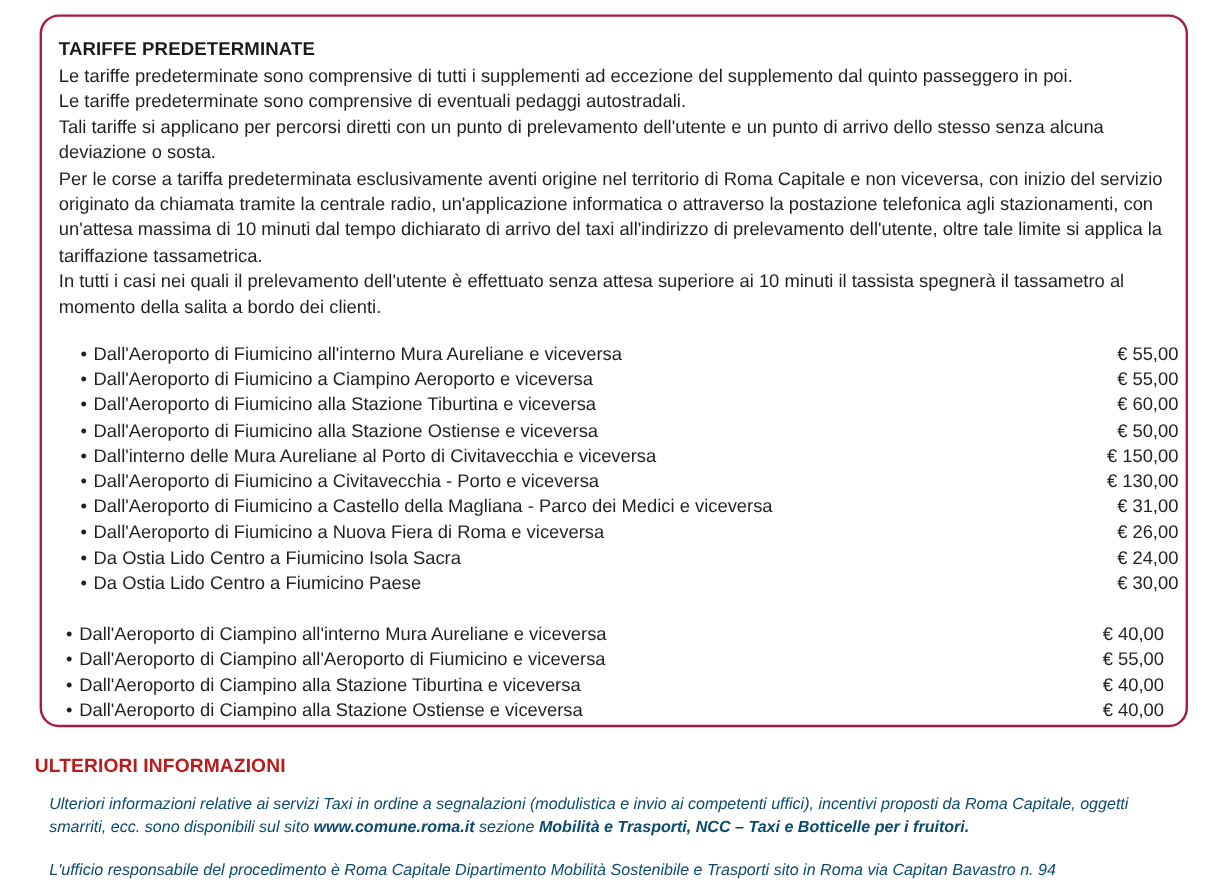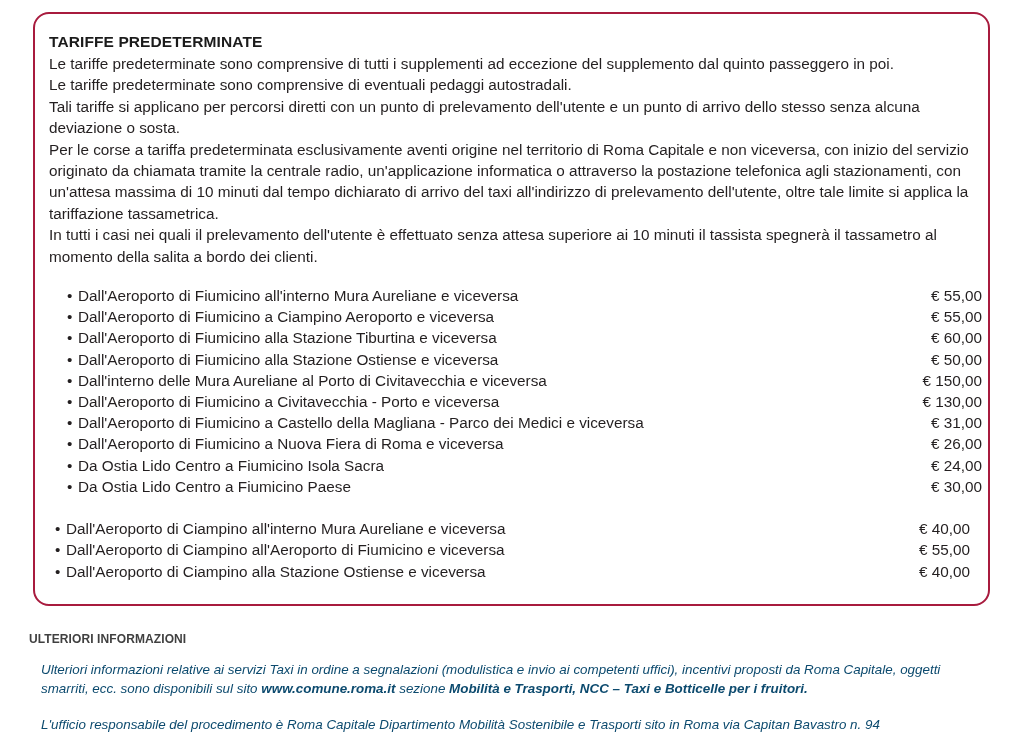--- a/index.html
+++ b/index.html
@@ -85,26 +85,26 @@
   }
 
   
   .info-block {
     position: absolute;
     left: 29px;
     top: 630px;
     width: 960px;
   }
   .info-title {
-    font-size: 12px;
+    font-size: 16px;
     font-weight: bold;
     line-height: 18px;
     margin: 0 0 1px 0;
     letter-spacing: 0.1px;
-    color: #404040;
+    color: #b91c1c;
   }
   .info-block p {
     margin: 12px;
     font-size: 13.4px;
     line-height: 19.2px;
     color: #0c4a6e;
     font-style: italic;
   }
   .info-block p.office {
     margin-top: 17px;
@@ -178,20 +178,24 @@
       <tbody>
         <tr>
           <td class="route"><span class="bullet">•</span><span>Dall'Aeroporto di Ciampino all'interno Mura Aureliane e viceversa</span></td>
           <td class="price">€ 40,00</td>
         </tr>
         <tr>
           <td class="route"><span class="bullet">•</span><span>Dall'Aeroporto di Ciampino all'Aeroporto di Fiumicino e viceversa</span></td>
           <td class="price">€ 55,00</td>
         </tr>
         <tr>
+          <td class="route"><span class="bullet">•</span><span>Dall'Aeroporto di Ciampino alla Stazione Tiburtina e viceversa</span></td>
+          <td class="price">€ 40,00</td>
+        </tr>
+        <tr>
           <td class="route"><span class="bullet">•</span><span>Dall'Aeroporto di Ciampino alla Stazione Ostiense e viceversa</span></td>
           <td class="price">€ 40,00</td>
         </tr>
       </tbody>
     </table>
 
   </div>
 </div>
 
 <div class="info-block">

